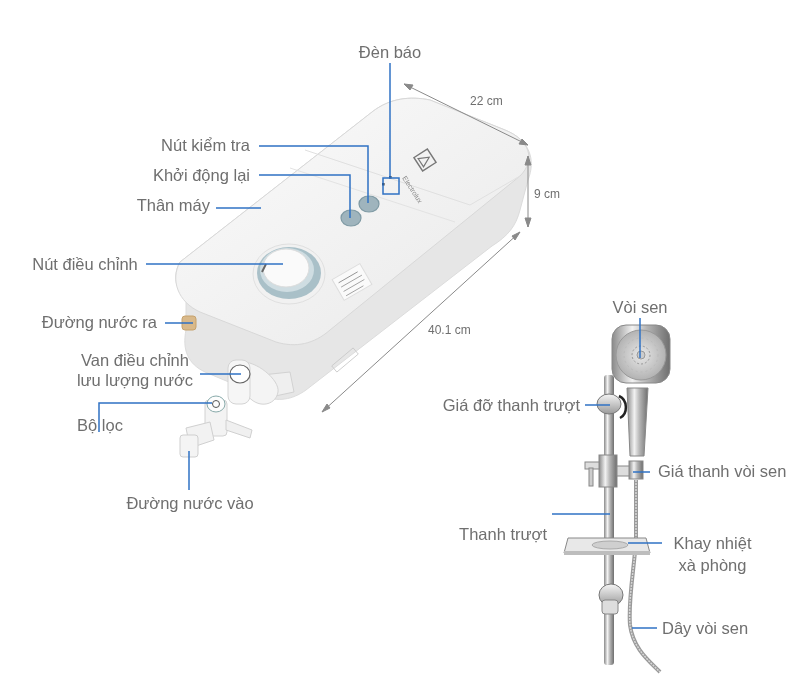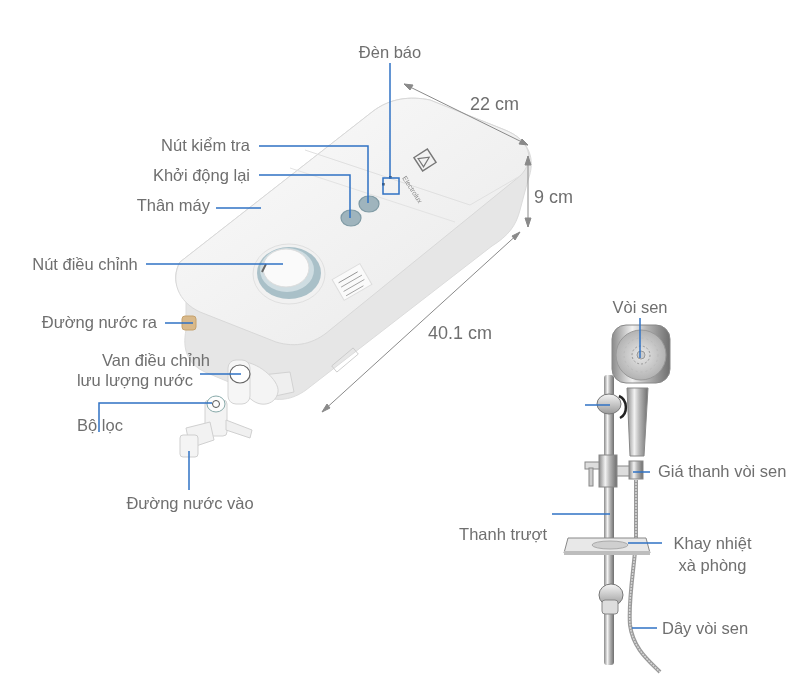--- a/index.html
+++ b/index.html
@@ -2,21 +2,21 @@
 <html><head>
 <meta charset="utf-8">
 <style>
   html, body { margin:0; padding:0; background:#ffffff; }
   body { width:800px; height:680px; position:relative; overflow:hidden;
          font-family:"Liberation Sans", "DejaVu Sans", sans-serif; }
   .stage { position:absolute; left:0; top:0; width:800px; height:680px; }
   .lbl { position:absolute; color:#6f6f6f; font-size:16.5px; line-height:21px; white-space:nowrap; }
   .lbl.r { text-align:right; }
   .lbl.c { text-align:center; }
-  .dim { position:absolute; color:#6f6f6f; font-size:18px; white-space:nowrap; }
+  .dim { position:absolute; color:#6f6f6f; font-size:12px; white-space:nowrap; }
   svg.art { position:absolute; left:0; top:0; }
 </style>
 </head>
 <body>
 
 <div class="stage">
 
   <svg class="art" width="800" height="680" viewBox="0 0 800 680">
     <defs>
       <linearGradient id="bodyG" x1="0" y1="0" x2="1" y2="1">
@@ -174,29 +174,30 @@
       <line x1="632" y1="628" x2="657" y2="628"></line>
     </g>
   </svg>
 
   <div class="lbl c" style="left:340px; top:42px; width:100px;">Đèn báo</div>
   <div class="lbl r" style="left:100px; top:165px; width:150px;">Khởi động lại</div>
   <div class="lbl r" style="left:100px; top:135px; width:150px;">Nút kiểm tra</div>
   <div class="lbl r" style="left:60px; top:195px; width:150px;">Thân máy</div>
   <div class="lbl c" style="left:10px; top:254px; width:150px;">Nút điều chỉnh</div>
   <div class="lbl r" style="left:0px; top:312px; width:157px;">Đường nước ra</div>
-  <div class="lbl c" style="left:60px; top:350px; width:150px;text-align:right;">Van điều chỉnh</div>
+  <div class="lbl c" style="left:60px; top:350px; width:150px;">Van điều chỉnh</div>
   <div class="lbl c" style="left:60px; top:370px; width:150px;">lưu lượng nước</div>
   <div class="lbl c" style="left:50px; top:415px; width:100px;">Bộ lọc</div>
   <div class="lbl c" style="left:105px; top:493px; width:170px;">Đường nước vào</div>
 
   <div class="dim" style="left:470px; top:94px;">22 cm</div>
   <div class="dim" style="left:534px; top:187px;">9 cm</div>
   <div class="dim" style="left:428px; top:323px;">40.1 cm</div>
 
   <div class="lbl c" style="left:590px; top:297px; width:100px;">Vòi sen</div>
+  <div class="lbl r" style="left:400px; top:395px; width:180px;">Giá đỡ thanh trượt</div>
   <div class="lbl" style="left:658px; top:461px;">Giá thanh vòi sen</div>
   <div class="lbl r" style="left:400px; top:504px; width:147px;margin-top:20px;">Thanh trượt</div>
   <div class="lbl c" style="left:660px; top:533px; width:105px;">Khay nhiệt</div>
   <div class="lbl c" style="left:660px; top:555px; width:105px;">xà phòng</div>
   <div class="lbl" style="left:662px; top:618px;">Dây vòi sen</div>
 
 </div>
 
 </body></html>

